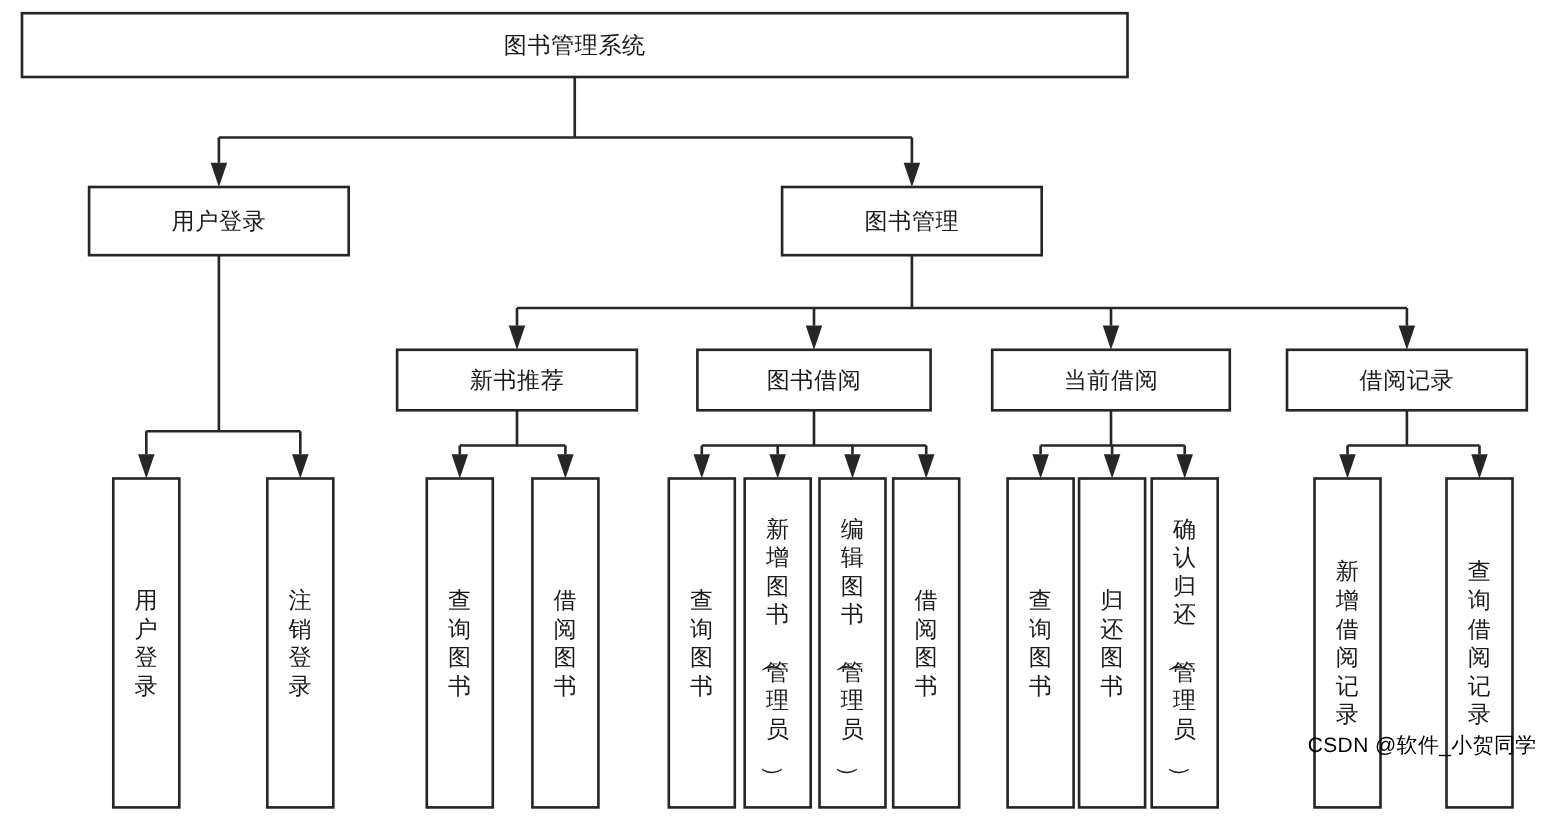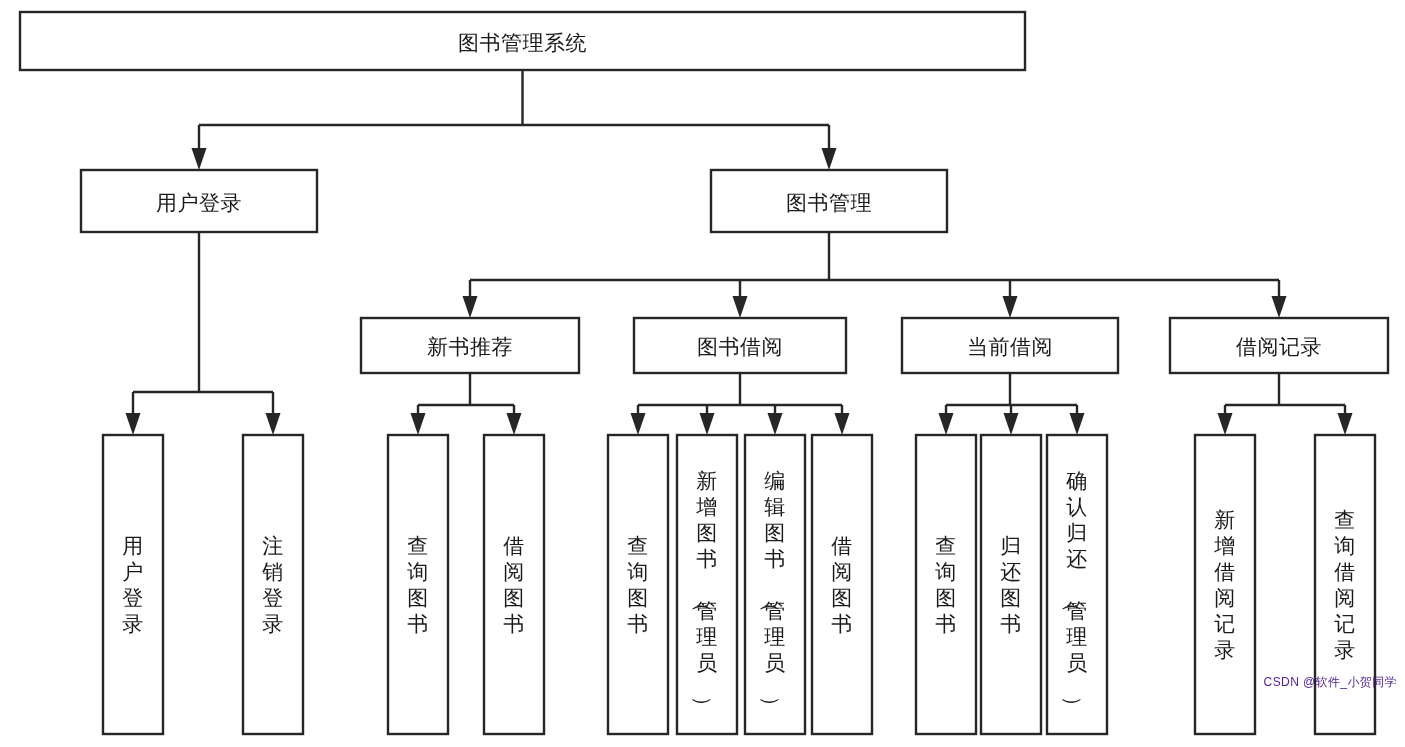--- a/index.html
+++ b/index.html
@@ -56,22 +56,22 @@
   }
   .arrow-head {
     fill: #262626;
     stroke: none;
   }
   .watermark {
     position: absolute;
     right: 8px;
     bottom: 6px;
     font-family: "Liberation Sans", "DejaVu Sans", sans-serif;
-    font-size: 12px;
-    color: #4c1d95;
+    font-size: 19px;
+    color: #000000;
     white-space: nowrap;
     letter-spacing: 0.4px;
     pointer-events: none;
     user-select: none;
   }
 </style>
 </head>
 <body>
 
 <div id="diagram-root">

